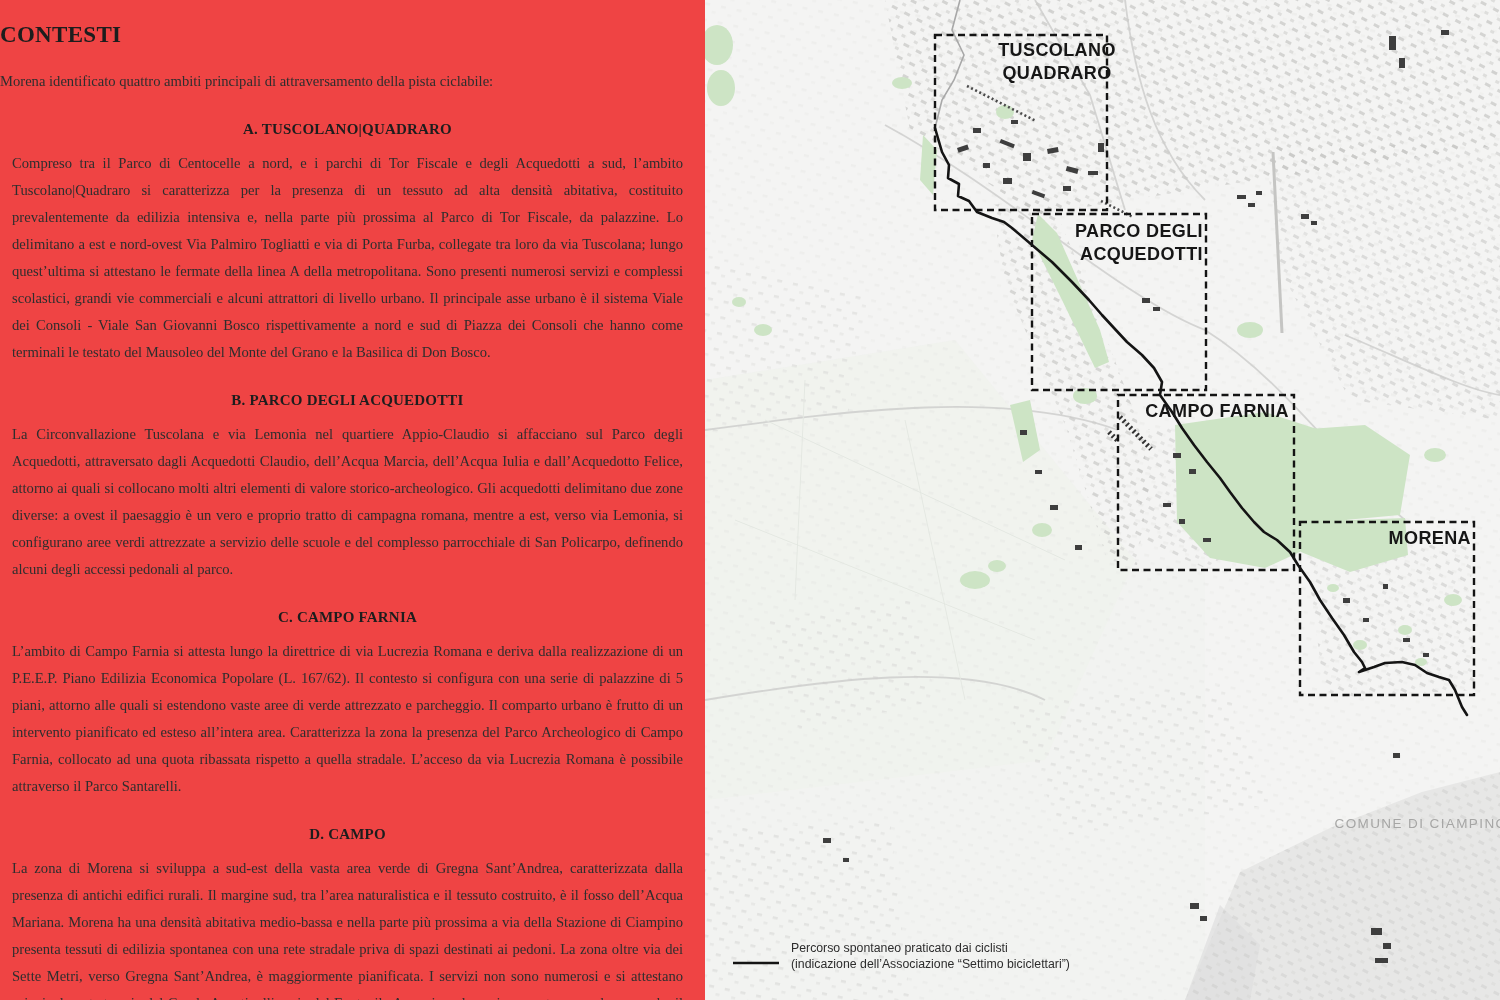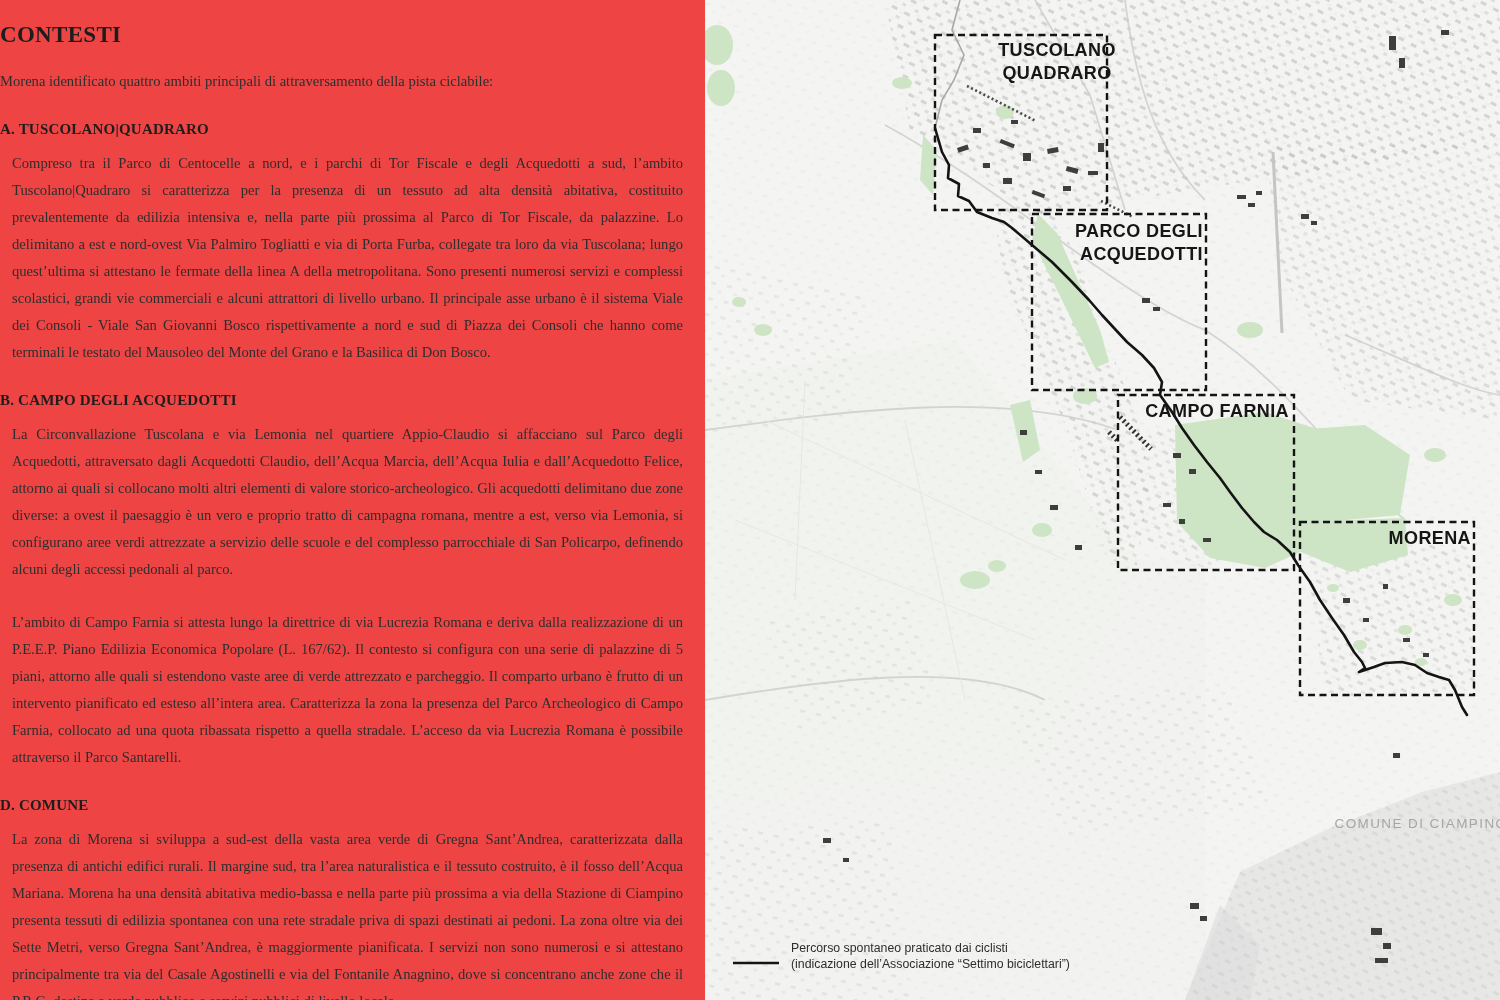--- a/index.html
+++ b/index.html
@@ -5,21 +5,21 @@
   html,body{margin:0;padding:0;}
   body{
     width:1500px;height:1000px;overflow:hidden;background:#ffffff;
     font-family:"Liberation Sans", sans-serif;display:flex;
   }
   
   .text-panel{width:705px;box-sizing:border-box;padding:16px 10px 0 0;background:#ef4444;font-family:Liberation Serif, serif;}
   .page-title{font-size:23px;font-weight:bold;color:#1d1d1d;margin:6px 0 0;letter-spacing:.3px;}
   .intro{margin:20px 0 0;font-size:14.6px;color:#2e2e2e;line-height:1.85;}
   .ctx-section{margin-top:26px;}
-  .ctx-section h2{font-size:15px;font-weight:bold;color:#1d1d1d;margin:0 0 4px;letter-spacing:.2px;}
+  .ctx-section h2{font-size:15px;font-weight:bold;color:#1d1d1d;margin:0 0 4px;letter-spacing:.2px;text-align:center;}
   .ctx-section p{margin:12px;font-size:14.6px;color:#2e2e2e;line-height:1.85;text-align:justify;}
   
   .map-panel{width:795px;height:704px;position:relative;background:#8b5cf6;}
   svg{display:block;}
   .zb{fill:none;stroke:#141414;stroke-width:2.4;stroke-dasharray:7 4.5;}
   .route{fill:none;stroke:#141414;stroke-width:2.6;stroke-linejoin:round;stroke-linecap:round;}
   .boundary{fill:none;stroke:#a8a8a8;stroke-width:1.6;}
   .road{fill:none;stroke:#cccccb;stroke-width:1.8;opacity:.8;}
   .hair{stroke:#e3e7e1;stroke-width:1;opacity:.9;}
   .railc{stroke:#c5c5c3;stroke-width:3;}
@@ -37,30 +37,31 @@
 <aside class="text-panel">
   <h1 class="page-title">CONTESTI</h1>
   <p class="intro">Morena identificato quattro ambiti principali di attraversamento della pista ciclabile:</p>
 
   <section class="ctx-section">
     <h2>A. TUSCOLANO|QUADRARO</h2>
     <p>Compreso tra il Parco di Centocelle a nord, e i parchi di Tor Fiscale e degli Acquedotti a sud, l’ambito Tuscolano|Quadraro si caratterizza per la presenza di un tessuto ad alta densità abitativa, costituito prevalentemente da edilizia intensiva e, nella parte più prossima al Parco di Tor Fiscale, da palazzine. Lo delimitano a est e nord-ovest Via Palmiro Togliatti e via di Porta Furba, collegate tra loro da via Tuscolana; lungo quest’ultima si attestano le fermate della linea A della metropolitana. Sono presenti numerosi servizi e complessi scolastici, grandi vie commerciali e alcuni attrattori di livello urbano. Il principale asse urbano è il sistema Viale dei Consoli - Viale San Giovanni Bosco rispettivamente a nord e sud di Piazza dei Consoli che hanno come terminali le testato del Mausoleo del Monte del Grano e la Basilica di Don Bosco.</p>
   </section>
 
   <section class="ctx-section">
-    <h2>B. CAMPO DEGLI ACQUEDOTTI</h2>
+    <h2>B. PARCO DEGLI ACQUEDOTTI</h2>
     <p>La Circonvallazione Tuscolana e via Lemonia nel quartiere Appio-Claudio si affacciano sul Parco degli Acquedotti, attraversato dagli Acquedotti Claudio, dell’Acqua Marcia, dell’Acqua Iulia e dall’Acquedotto Felice, attorno ai quali si collocano molti altri elementi di valore storico-archeologico. Gli acquedotti delimitano due zone diverse: a ovest il paesaggio è un vero e proprio tratto di campagna romana, mentre a est, verso via Lemonia, si configurano aree verdi attrezzate a servizio delle scuole e del complesso parrocchiale di San Policarpo, definendo alcuni degli accessi pedonali al parco.</p>
   </section>
 
   <section class="ctx-section">
+    <h2>C. CAMPO FARNIA</h2>
     <p>L’ambito di Campo Farnia si attesta lungo la direttrice di via Lucrezia Romana e deriva dalla realizzazione di un P.E.E.P. Piano Edilizia Economica Popolare (L. 167/62). Il contesto si configura con una serie di palazzine di 5 piani, attorno alle quali si estendono vaste aree di verde attrezzato e parcheggio. Il comparto urbano è frutto di un intervento pianificato ed esteso all’intera area. Caratterizza la zona la presenza del Parco Archeologico di Campo Farnia, collocato ad una quota ribassata rispetto a quella stradale. L’acceso da via Lucrezia Romana è possibile attraverso il Parco Santarelli.</p>
   </section>
 
   <section class="ctx-section">
-    <h2>D. COMUNE</h2>
+    <h2>D. CAMPO</h2>
     <p>La zona di Morena si sviluppa a sud-est della vasta area verde di Gregna Sant’Andrea, caratterizzata dalla presenza di antichi edifici rurali. Il margine sud, tra l’area naturalistica e il tessuto costruito, è il fosso dell’Acqua Mariana. Morena ha una densità abitativa medio-bassa e nella parte più prossima a via della Stazione di Ciampino presenta tessuti di edilizia spontanea con una rete stradale priva di spazi destinati ai pedoni. La zona oltre via dei Sette Metri, verso Gregna Sant’Andrea, è maggiormente pianificata. I servizi non sono numerosi e si attestano principalmente tra via del Casale Agostinelli e via del Fontanile Anagnino, dove si concentrano anche zone che il P.R.G. destina a verde pubblico e servizi pubblici di livello locale.</p>
   </section>
 </aside>
 
 <div class="map-panel">
 <svg width="795" height="1000" viewBox="0 0 795 1000">
   <defs>
     <pattern id="urb" patternUnits="userSpaceOnUse" width="14" height="14" patternTransform="rotate(28)">
       <rect x="0" y="0" width="6" height="3" fill="#c2c2c0"></rect>
       <rect x="8" y="7" width="4" height="3" fill="#d2d2d0"></rect>

